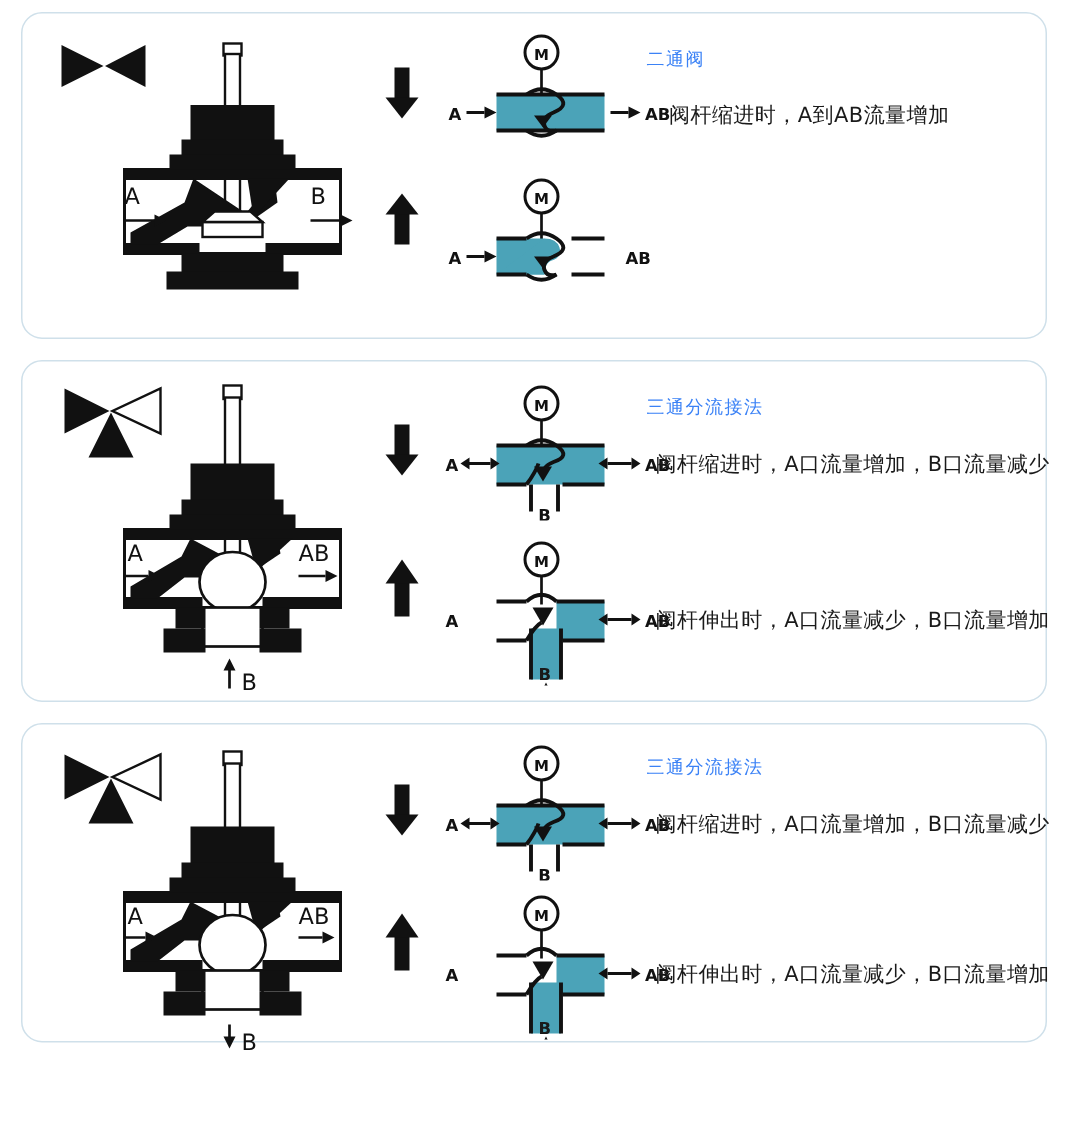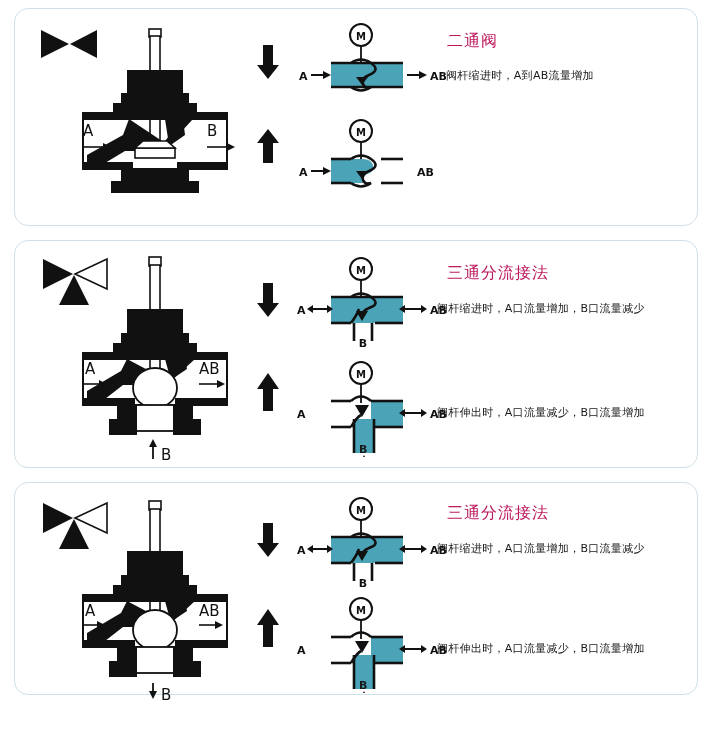--- a/index.html
+++ b/index.html
@@ -36,29 +36,28 @@
   #xsec-1{left:50px; top:14px;}
   #xsec-2{left:50px; top:10px;}
   #xsec-3{left:50px; top:12px;}
 
   
   .row{position:absolute;left:236px;right:6px;height:86px;}
   .row-svg{position:absolute;left:0;top:0;}
 
   .title{
     position:absolute;
-    font-size:16px;
-    color:#be185d;
+    font-size:12px;
+    color:#3b82f6;
     letter-spacing:1px;
     white-space:nowrap;
-    margin-left:16px;
   }
   .desc{
     position:absolute;
-    font-size:11px;
+    font-size:14px;
     color:#1a1a1a;
     white-space:nowrap;
     letter-spacing:.3px;
   }
 
   
   #footnote{
     position:absolute;
     left:16px;
     top:726px;

